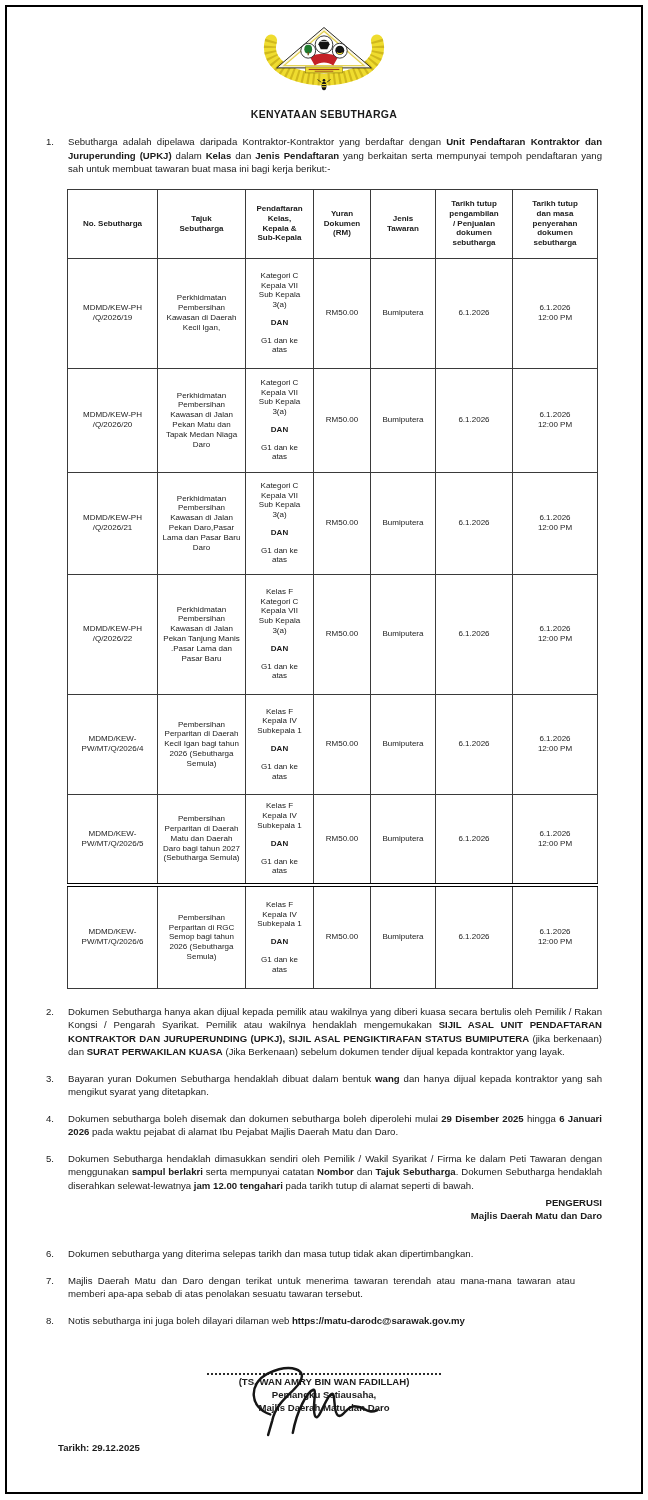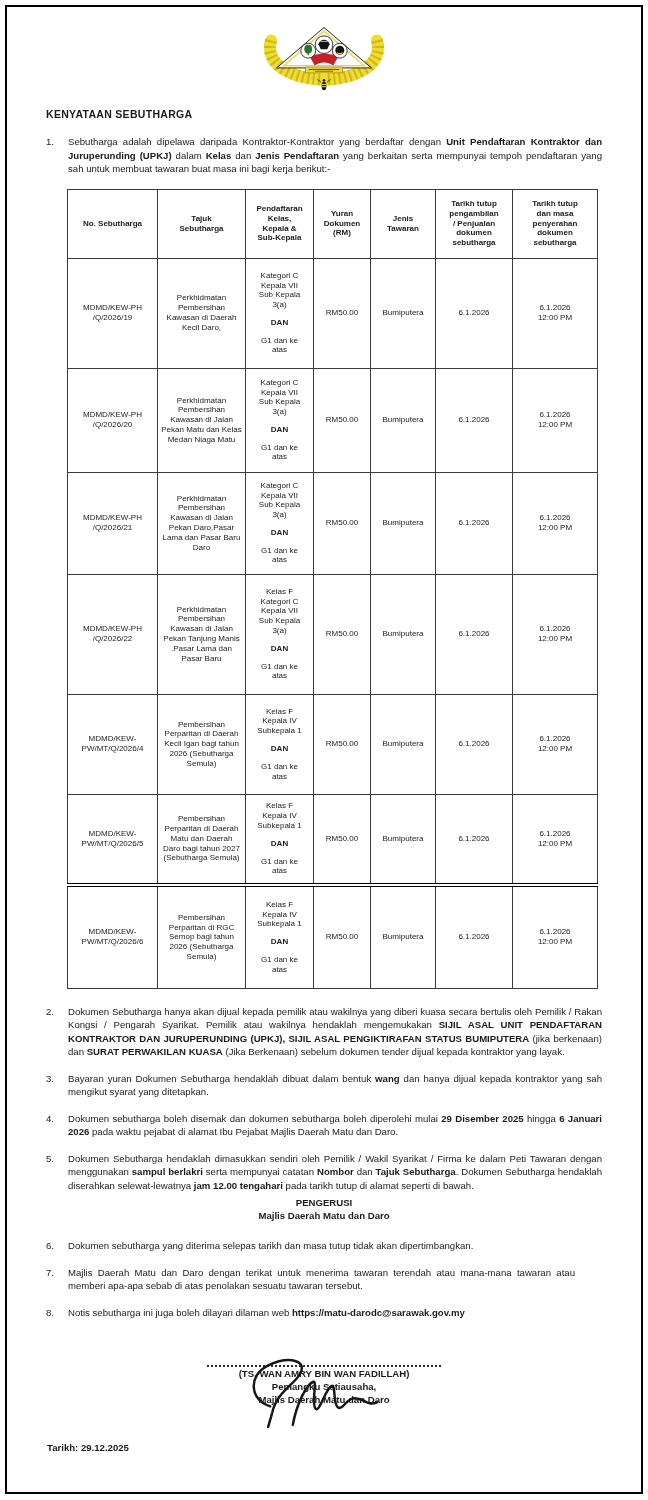--- a/index.html
+++ b/index.html
@@ -7,48 +7,48 @@
     width:648px; height:1500px; position:relative; background:#ffffff;
     font-family:"Liberation Sans", sans-serif; color:#1b1b1b;
     -webkit-font-smoothing:antialiased;
   }
   .frame { position:absolute; left:5px; top:5px; right:5px; bottom:6px; border:2px solid #000; }
   .content { position:absolute; left:46px; top:22px; width:556px; }
 
   .logo-wrap { text-align:center; margin-bottom:6px; }
   svg.crest { width:130px; height:76px; }
 
-  .title { text-align:left; font-weight:bold; font-size:10.5px; letter-spacing:.3px; margin-bottom:15px; }
+  .title { text-align:center; font-weight:bold; font-size:10.5px; letter-spacing:.3px; margin-bottom:15px; }
 
   .para { display:flex; font-size:9.6px; line-height:13.5px; margin-bottom:13px; }
   .para .num { width:22px; flex:none; }
   .para .ptext { flex:1; text-align:justify; }
   .b { font-weight:bold; }
   .w505 { max-width:507px; text-align:left; }
 
   table.quote { border-collapse:collapse; table-layout:fixed; width:530px; margin:3px 0 16px 21px; font-size:8px; }
   table.quote th, table.quote td {
     border:1px solid #3a3a3a; vertical-align:middle; text-align:center;
     padding:3px 3px; line-height:9.8px; overflow:hidden;
   }
   table.quote th { font-weight:bold; height:62px; }
   .pre { white-space:pre-line; }
   .c-tajuk { text-align:justify; padding:4px 6px; }
   .dan { font-weight:bold; margin:8px 0; }
   .c-serah { line-height:19px; }
   tr.break-row td { border-top:4px double #000; }
 
-  .addr { text-align:center; font-weight:bold; font-size:9.6px; line-height:13px; margin:0 0 17px 0; }
+  .addr { text-align:right; font-weight:bold; font-size:9.6px; line-height:13px; margin:0 0 25px 0; }
 
   .sig-wrap { position:relative; text-align:center; margin-top:18px; height:92px; }
   .scribble { position:absolute; left:50%; top:-12px; transform:translateX(-60%); width:158px; height:76px; }
   .dotline { width:234px; margin:46px auto 0 auto; border-bottom:2px dotted #2c2c2c; height:0; }
   .sig-line { font-weight:bold; font-size:9.6px; line-height:13px; }
 
-  .tarikh { position:absolute; left:47px; top:1442px; font-weight:bold; font-size:9.6px; }
+  .tarikh { position:absolute; left:58px; top:1442px; font-weight:bold; font-size:9.6px; }
 </style>
 </head>
 <body>
 
 <div class="frame"></div>
 
 <div class="content">
 
   <div class="logo-wrap">
     <svg class="crest" viewBox="0 0 140 80">
@@ -126,41 +126,41 @@
       <th class="pre">Tarikh tutup
 dan masa
 penyerahan
 dokumen
 sebutharga</th>
     </tr>
 
     <tr style="height:110px">
       <td class="pre">MDMD/KEW-PH
 /Q/2026/19</td>
-      <td class="c-tajuk">Perkhidmatan Pembersihan Kawasan di Daerah Kecil Daro,</td>
+      <td class="c-tajuk">Perkhidmatan Pembersihan Kawasan di Daerah Kecil Igan,</td>
       <td>
             <div class="pre">Kategori C
 Kepala VII
 Sub Kepala
 3(a)</div>
             <div class="dan">DAN</div>
             <div class="pre">G1 dan ke
 atas</div>
           </td>
       <td>RM50.00</td>
       <td>Bumiputera</td>
       <td>6.1.2026</td>
       <td class="pre c-serah">6.1.2026
 12:00 PM</td>
     </tr>
 
     <tr style="height:104px">
       <td class="pre">MDMD/KEW-PH
 /Q/2026/20</td>
-      <td class="c-tajuk">Perkhidmatan Pembersihan Kawasan di Jalan Pekan Matu dan Kelas Medan Niaga Matu</td>
+      <td class="c-tajuk">Perkhidmatan Pembersihan Kawasan di Jalan Pekan Matu dan Tapak Medan Niaga Daro</td>
       <td>
             <div class="pre">Kategori C
 Kepala VII
 Sub Kepala
 3(a)</div>
             <div class="dan">DAN</div>
             <div class="pre">G1 dan ke
 atas</div>
           </td>
       <td>RM50.00</td>

